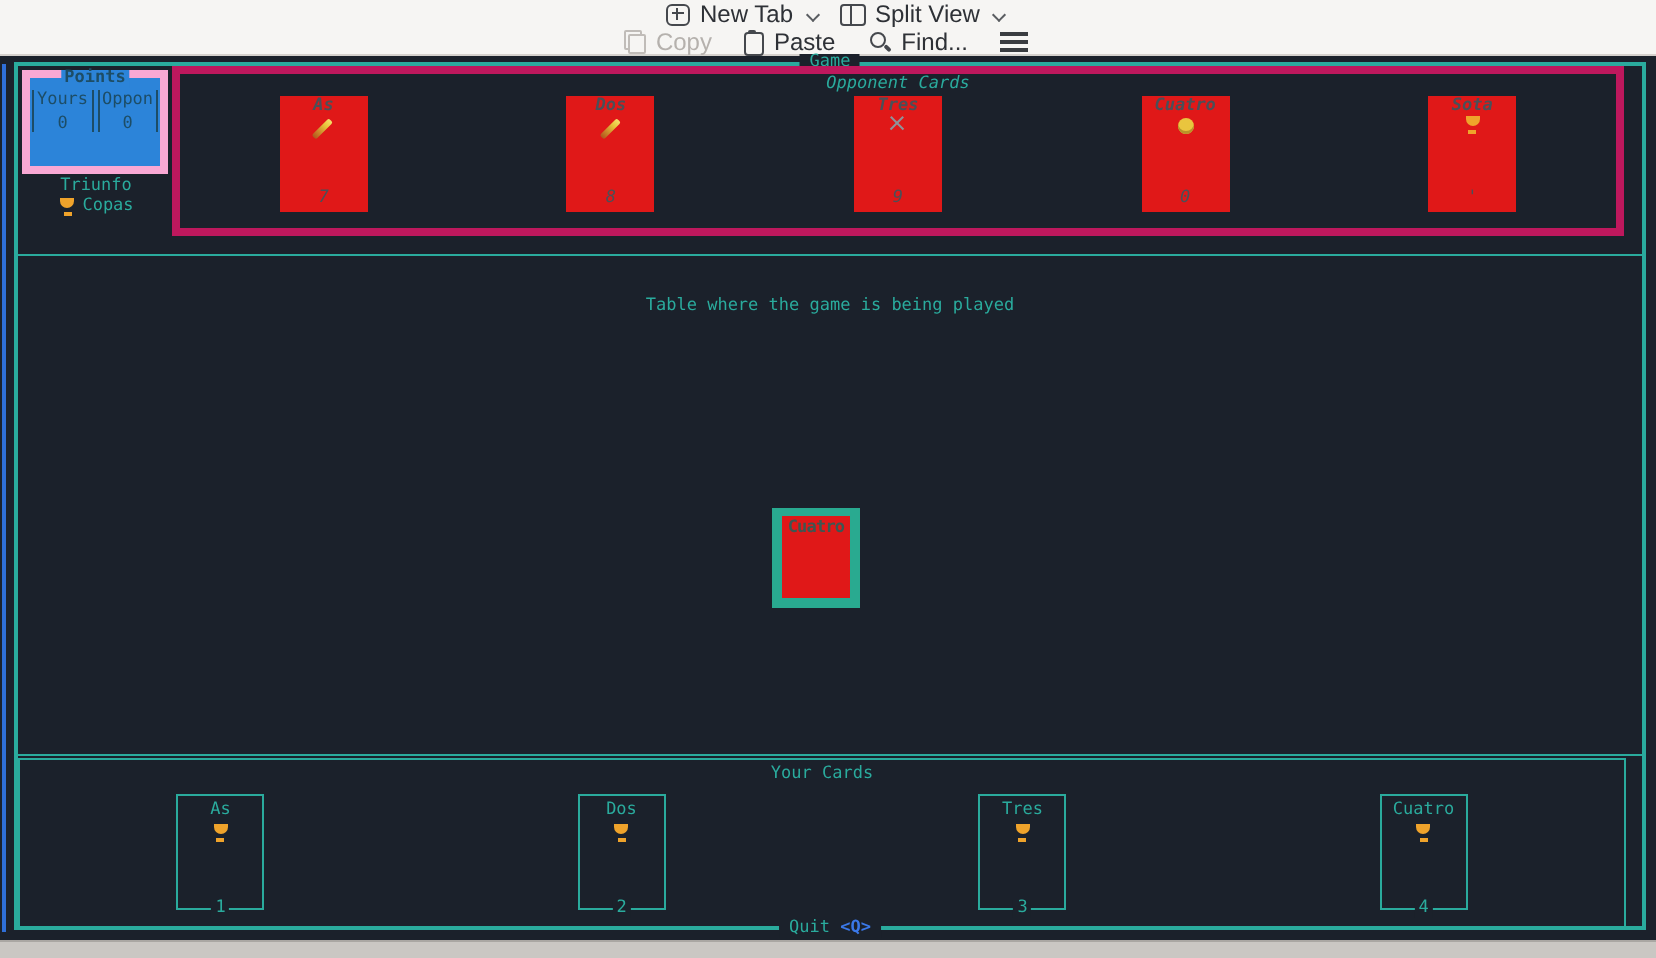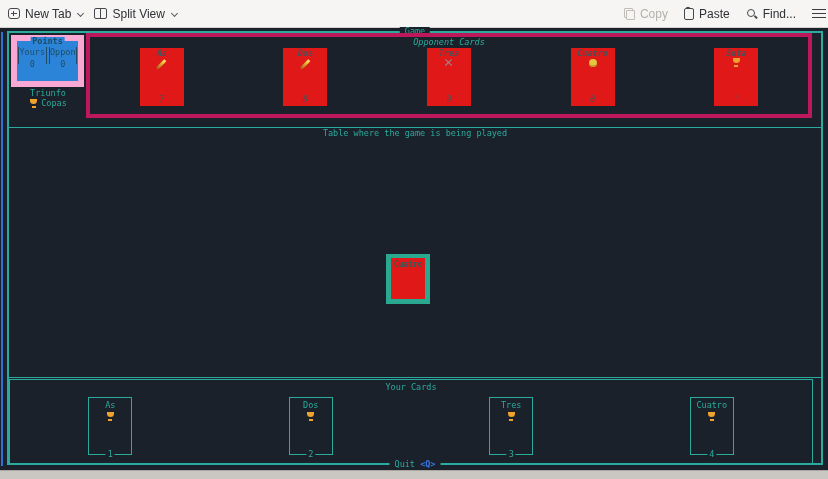--- a/index.html
+++ b/index.html
@@ -2,21 +2,21 @@
 <html><head>
 <meta charset="utf-8">
 <style>
   * { margin:0; padding:0; box-sizing:border-box; }
   html,body { width:828px; height:479px; }
   body { font-family:"Liberation Sans", sans-serif; background:#1b212b; overflow:hidden; }
   .window { position:relative; width:828px; height:479px; }
 
   
   .headerbar { position:absolute; top:0; left:0; right:0; height:28px; background:#f6f5f3;
-    border-bottom:1px solid #d5d1cd; display:flex; align-items:center; justify-content:space-between; }
+    border-bottom:1px solid #d5d1cd; display:flex; align-items:center; justify-content:space-between;flex-direction:column; }
   .hb-left, .hb-right { display:flex; align-items:center; }
   .hb-left { gap:10px; padding-left:8px; }
   .hb-right { gap:16px; padding-right:2px; }
   .hb-btn { display:flex; align-items:center; gap:5px; background:none; border:none;
     font-family:"Liberation Sans", sans-serif; font-size:12px; color:#2e3136; cursor:default; }
   .hb-btn.disabled { color:#b5b1ad; }
   .chev { width:7px; height:7px; position:relative; margin-left:1px; margin-top:2px;}
   .chev::before { content:""; position:absolute; left:1px; top:0; width:4px; height:4px;
     border-right:1.4px solid #5a5d61; border-bottom:1.4px solid #5a5d61; transform:rotate(45deg); }
   .tab-icon { width:12px; height:11px; border:1.4px solid #45484d; border-radius:3px; position:relative; }
@@ -44,40 +44,40 @@
     background:#cac7c3; border-top:1px solid #aaa7a3; }
 
   .game-box { position:absolute; left:7px; top:3px; width:816px; height:434px; border:2px solid #2aab9d; }
   .on-border-title { position:absolute; left:50%; transform:translateX(-50%); background:#1b212b; padding:0 5px; white-space:nowrap; }
   .game-title { top:-6px; }
   .quit-label { bottom:-6px; }
   .quit-key { color:#3a78e8; font-weight:bold; }
 
   
   .points-panel { position:absolute; left:2px; top:2px; width:73px; height:52px; background:#2c84d9;
-    border:6px solid #f9a8d4; color:#1d4d66; }
+    border:4px solid #f9a8d4; color:#1d4d66; }
   .points-title { position:absolute; top:-4px; left:50%; transform:translateX(-50%); background:#2c84d9; padding:0 2px; font-weight:bold; }
   .points-row { display:flex; height:100%; padding-top:6px; }
   .points-cell { flex:1; text-align:center; border-left:1px solid #1d4d66; border-right:1px solid #1d4d66; margin:0 1px 17px 1px; padding-top:1px; }
   .pc-value { margin-top:3px; }
 
   .triunfo { position:absolute; left:0; top:56px; width:78px; text-align:center; }
   .triunfo .t2 { margin-top:1px; display:flex; align-items:center; justify-content:center; gap:3px; }
 
   
   .opponent-box { position:absolute; left:77px; top:0; right:9px; height:85px; border:4px solid #be185d;font-style:italic; }
   .opp-title { text-align:center; margin-top:1px; }
   .opp-row { position:absolute; left:0; right:0; top:11px; display:flex; justify-content:space-around; }
   .opp-card { width:44px; height:58px; background:#e01818; position:relative; text-align:center; color:#4a5058; }
   .opp-card .card-name { margin-top:1px; font-weight:bold; }
   .opp-card .card-key { position:absolute; bottom:2px; left:0; right:0; }
 
   
   .table-line { position:absolute; left:0; right:0; top:94px; border-top:1px solid #2aab9d; }
-  .table-title { position:absolute; top:96px; left:0; right:0; text-align:center; }
+  .table-title { position:absolute; top:116px; left:0; right:0; text-align:center; }
   .played-card { position:absolute; left:377px; top:221px; width:44px; height:50px; background:#29aa90; padding:4px 5px 5px 5px; }
   .played-inner { width:100%; height:100%; background:#e01818; color:#3c5752; overflow:hidden; }
   .played-name { margin-top:2px; letter-spacing:-0.4px; font-weight:bold; text-align:center; }
 
   
   .bottom-line { position:absolute; left:0; right:0; top:344px; border-top:1px solid #2aab9d; }
   .your-box { position:absolute; left:0; right:8px; top:346px; bottom:0; border:1px solid #2aab9d; border-bottom:none; }
   .your-title { text-align:center; margin-top:3px; }
   .your-row { position:absolute; left:0; right:0; top:17px; display:flex; justify-content:space-around; }
   .player-card { width:44px; height:58px; border:1px solid #2aab9d; position:relative; text-align:center; }

